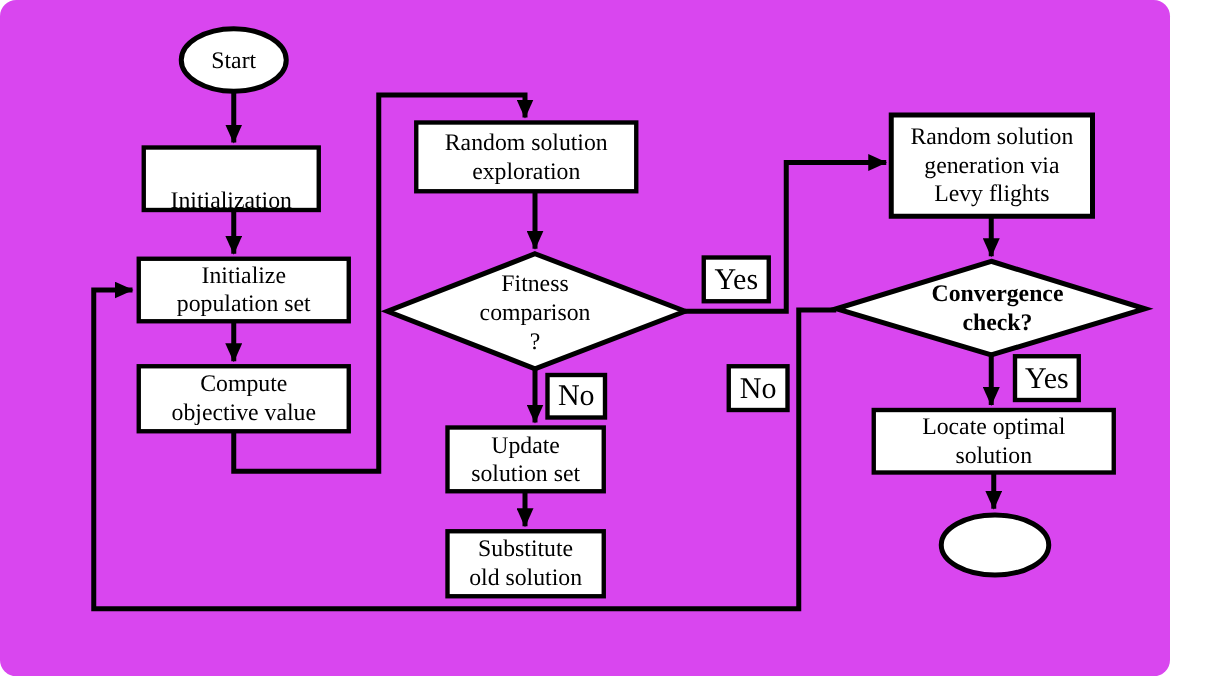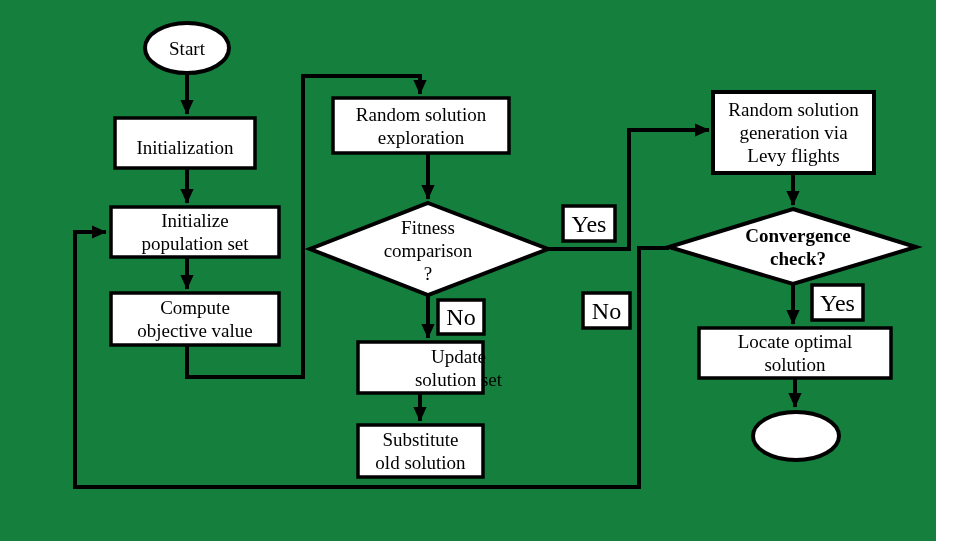--- a/index.html
+++ b/index.html
@@ -4,24 +4,25 @@
 <style>
   html, body {
     margin: 0;
     padding: 0;
     background: #ffffff;
   }
   .stage {
     position: relative;
     width: 936px;
     height: 541px;
-    background: #15803d;
+    background: #d946ef;
     overflow: hidden;
     font-family: "Liberation Serif", "DejaVu Serif", serif;
     color: #000000;
+    border-radius: 13px;
   }
   .stage svg {
     position: absolute;
     left: 0;
     top: 0;
   }
   .node-label {
     position: absolute;
     display: flex;
     align-items: center;
@@ -92,36 +93,36 @@
 
       <rect class="shape rect-shape" x="563" y="206" width="52" height="35"></rect>
       <rect class="shape rect-shape" x="438" y="300" width="46" height="34"></rect>
       <rect class="shape rect-shape" x="812" y="285" width="51" height="35"></rect>
       <rect class="shape rect-shape" x="583" y="293" width="47" height="35"></rect>
     </g>
   </svg>
 
   <div class="node-label" style="left:145px; top:23px; width:84px; height:50px;">Start</div>
 
-  <div class="node-label" style="left:115px; top:122px; width:140px; height:50px;text-align:right;">Initialization</div>
+  <div class="node-label" style="left:115px; top:135px; width:140px; height:50px;text-align:right;">Initialization</div>
 
   <div class="node-label" style="left:111px; top:207px; width:168px; height:50px;text-align:center;">Initialize
 population set</div>
 
   <div class="node-label" style="left:111px; top:293px; width:168px; height:52px;">Compute
 objective value</div>
 
   <div class="node-label" style="left:333px; top:98px; width:176px; height:55px;">Random solution
 exploration</div>
 
   <div class="node-label" style="left:349px; top:215px; width:158px; height:70px;">Fitness
 comparison
 ?</div>
 
-  <div class="node-label" style="left:358px; top:342px; width:125px; height:51px;padding-left:38px;">Update
+  <div class="node-label" style="left:358px; top:342px; width:125px; height:51px;">Update
 solution set</div>
 
   <div class="node-label" style="left:358px; top:425px; width:125px; height:52px;">Substitute
 old solution</div>
 
   <div class="node-label" style="left:713px; top:92px; width:161px; height:81px;">Random solution
 generation via
 Levy flights</div>
 
   <div class="node-label" style="left:708px; top:223px; width:180px; height:48px;font-weight:bold;">Convergence

